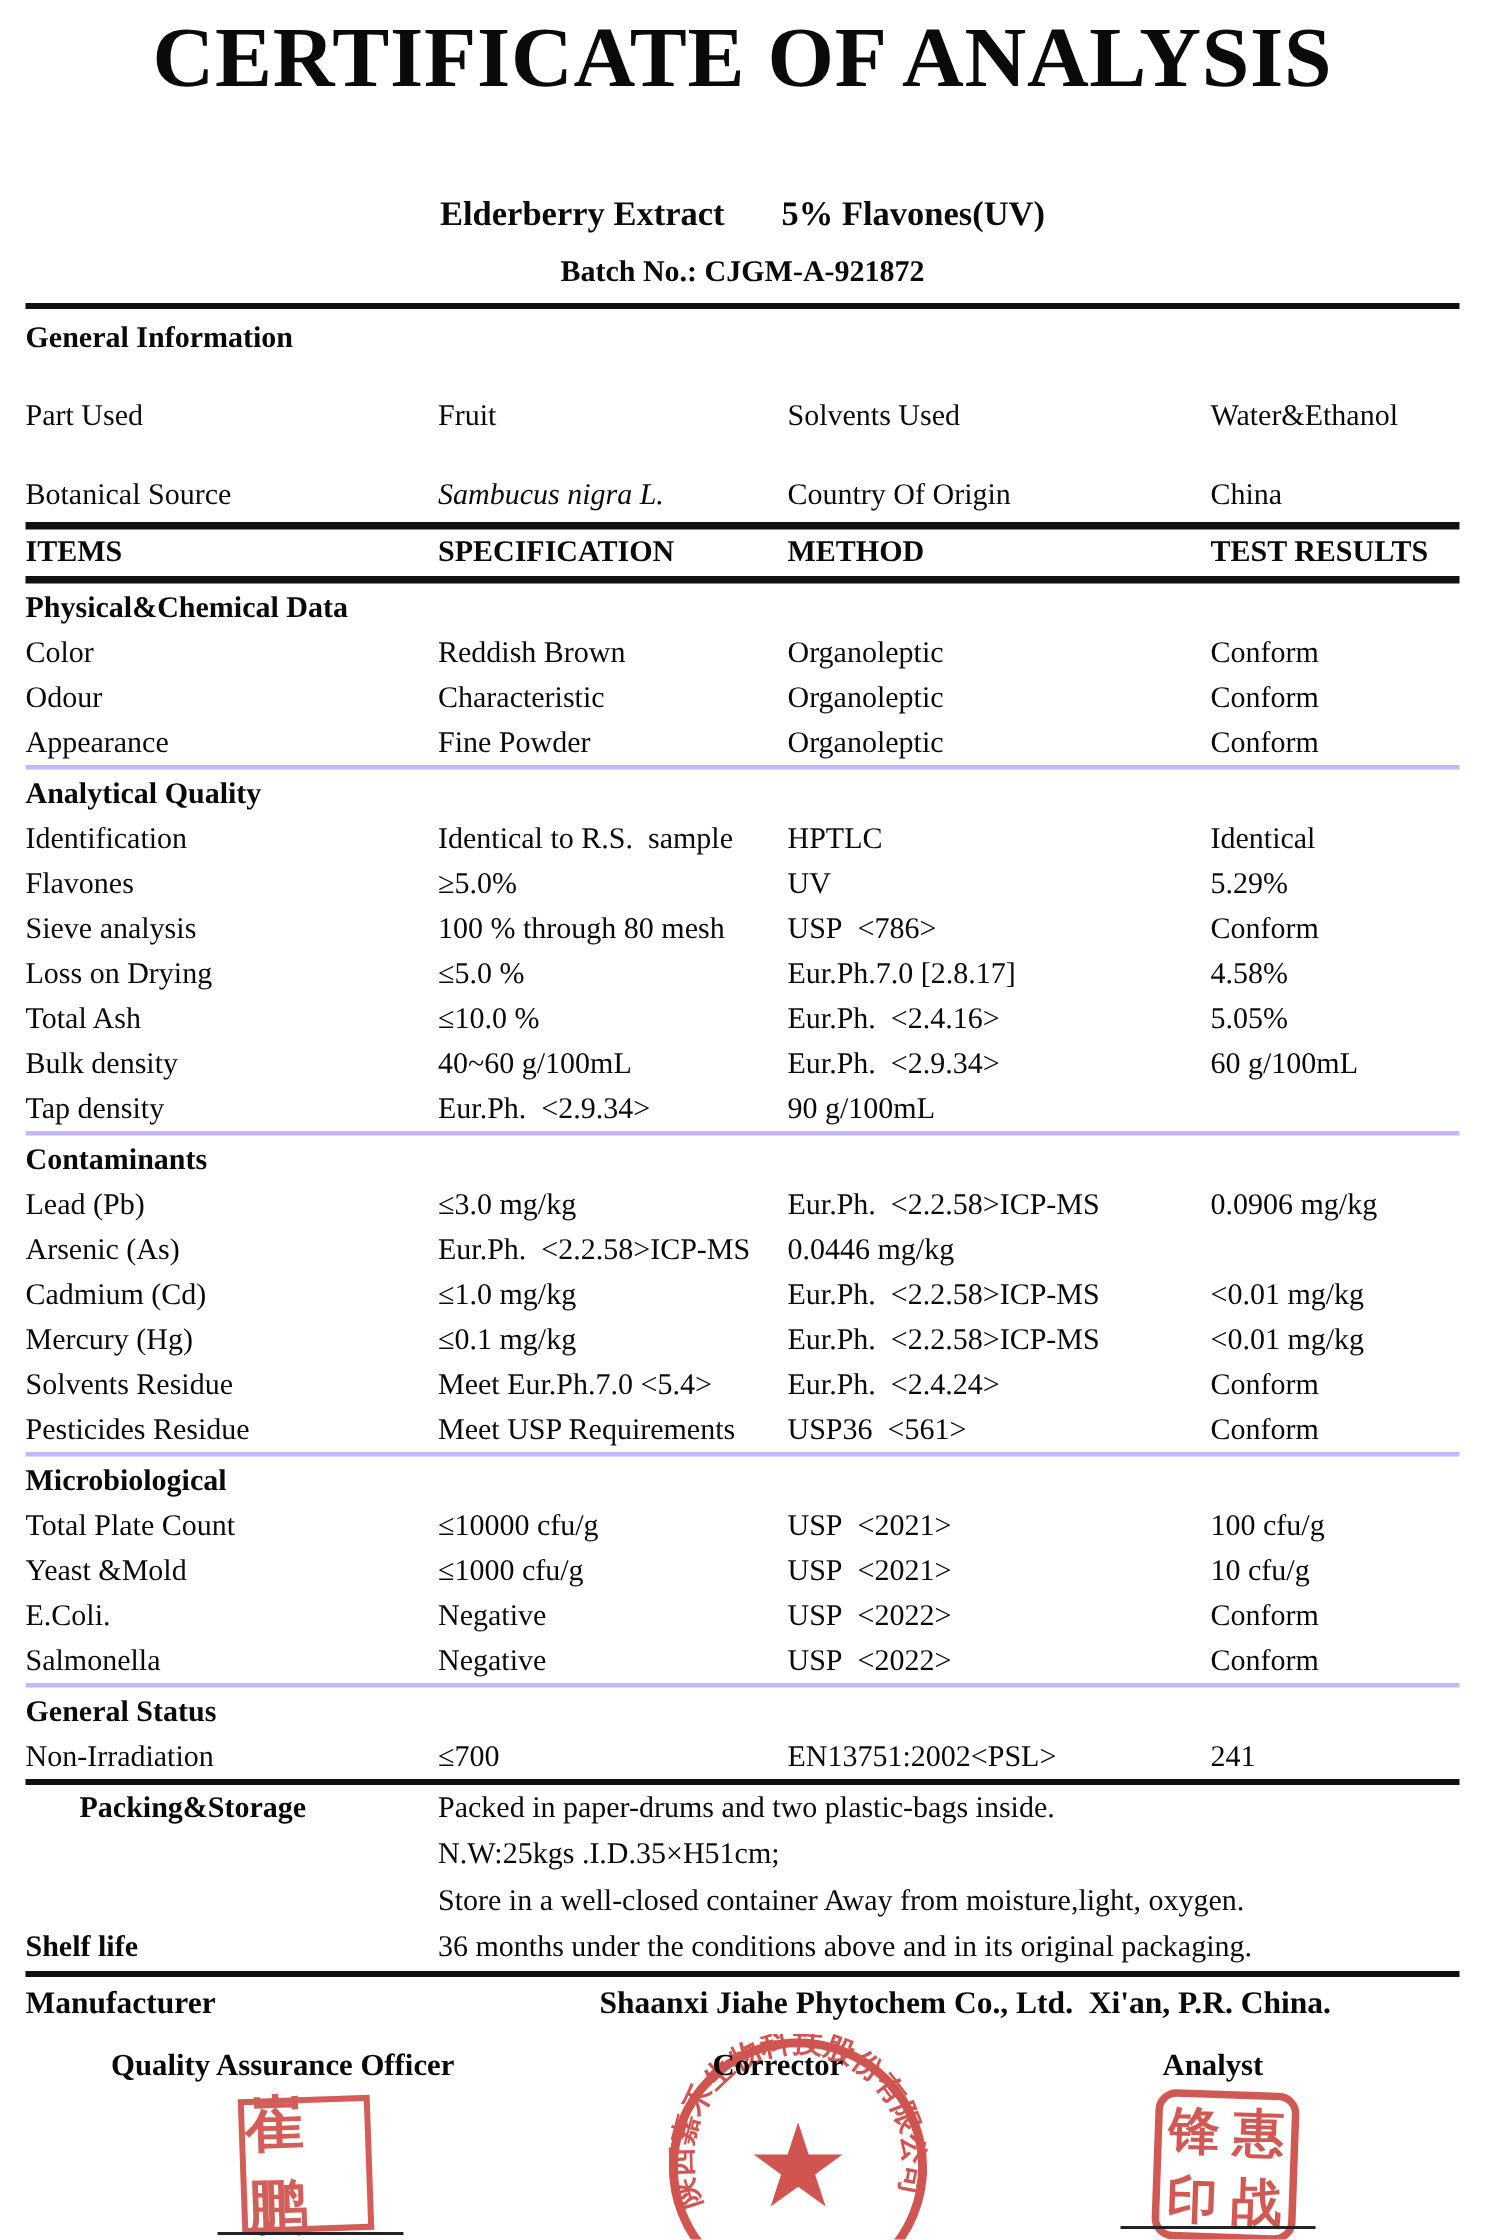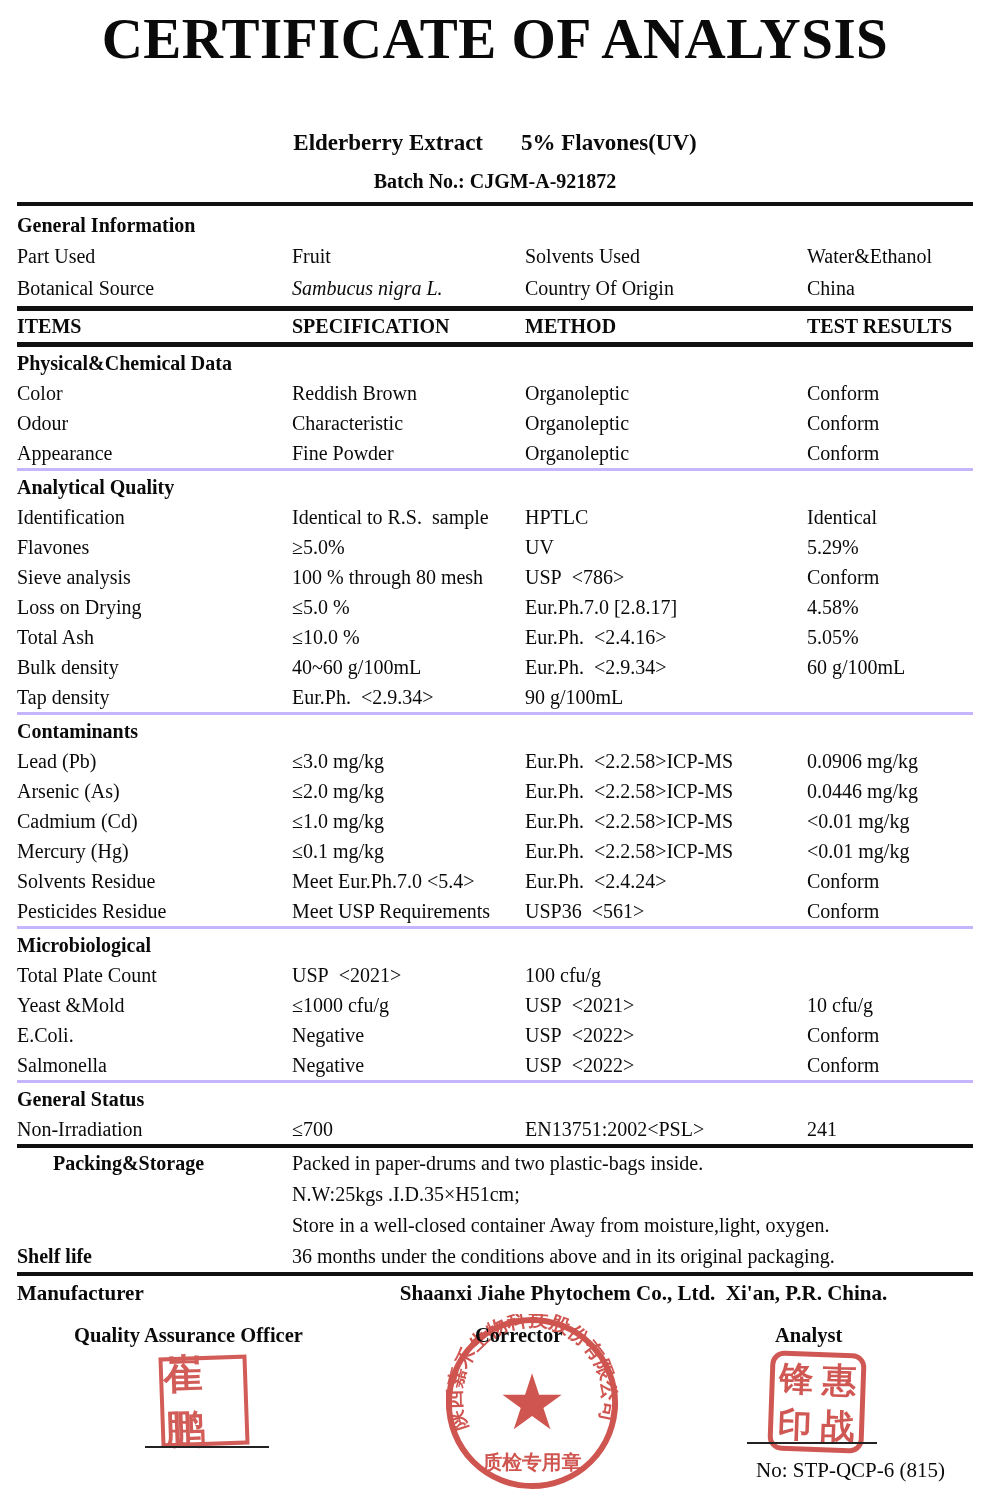--- a/index.html
+++ b/index.html
@@ -16,21 +16,21 @@
   .product-line{
     margin-top:50px;text-align:center;font-weight:bold;font-size:23px;line-height:30px;
   }
   .product-line .gap{display:inline-block;width:38px;}
   .batch-line{margin-top:10px;text-align:center;font-weight:bold;font-size:20px;line-height:26px;}
   .rule-top{border:none;border-top:4px solid #111;margin:8px 0 0 0;}
   .cols{display:grid;grid-template-columns:275px 233px 282px 1fr;align-items:center;}
   .cell{white-space:nowrap;overflow:visible;}
   .italic{font-style:italic;}
   .gi-heading{font-weight:bold;font-size:20px;height:34px;line-height:38px;}
-  .gi-row{height:32px;line-height:32px;font-size:20px;}
+  .gi-row{height:32px;line-height:32px;font-size:20px;margin-top:21px;}
   .header-band{
     margin-top:2px;border-top:5px solid #111;border-bottom:5px solid #111;
     font-weight:bold;font-size:20px;height:31px;line-height:31px;
   }
   .section-heading{font-weight:bold;font-size:20px;height:31px;line-height:33px;}
   .row{height:30px;line-height:30px;font-size:20px;}
   .section.bordered{border-top:3px solid #c4b5fd;}
   .packing-block{border-top:4px solid #111;}
   .packing-grid{display:grid;grid-template-columns:275px 1fr;font-size:20px;}
   .packing-label{font-weight:bold;line-height:31px;align-self:start;margin-left:36px;}
@@ -171,21 +171,20 @@
       <div class="section bordered">
         <div class="section-heading">Contaminants</div>
         <div class="cols row">
           <div class="cell">Lead (Pb)</div>
           <div class="cell">≤3.0 mg/kg</div>
           <div class="cell">Eur.Ph.&nbsp; &lt;2.2.58&gt;ICP-MS</div>
           <div class="cell">0.0906 mg/kg</div>
         </div>
         <div class="cols row">
           <div class="cell">Arsenic (As)</div>
-          <div class="cell">≤2.0 mg/kg</div>
           <div class="cell">Eur.Ph.&nbsp; &lt;2.2.58&gt;ICP-MS</div>
           <div class="cell">0.0446 mg/kg</div>
         </div>
         <div class="cols row">
           <div class="cell">Cadmium (Cd)</div>
           <div class="cell">≤1.0 mg/kg</div>
           <div class="cell">Eur.Ph.&nbsp; &lt;2.2.58&gt;ICP-MS</div>
           <div class="cell">&lt;0.01 mg/kg</div>
         </div>
         <div class="cols row">
@@ -204,20 +203,21 @@
           <div class="cell">Pesticides Residue</div>
           <div class="cell">Meet USP Requirements</div>
           <div class="cell">USP36&nbsp; &lt;561&gt;</div>
           <div class="cell">Conform</div>
         </div>
       </div>
       <div class="section bordered">
         <div class="section-heading">Microbiological</div>
         <div class="cols row">
           <div class="cell">Total Plate Count</div>
+          <div class="cell">≤10000 cfu/g</div>
           <div class="cell">USP&nbsp; &lt;2021&gt;</div>
           <div class="cell">100 cfu/g</div>
         </div>
         <div class="cols row">
           <div class="cell">Yeast &amp;Mold</div>
           <div class="cell">≤1000 cfu/g</div>
           <div class="cell">USP&nbsp; &lt;2021&gt;</div>
           <div class="cell">10 cfu/g</div>
         </div>
         <div class="cols row">

